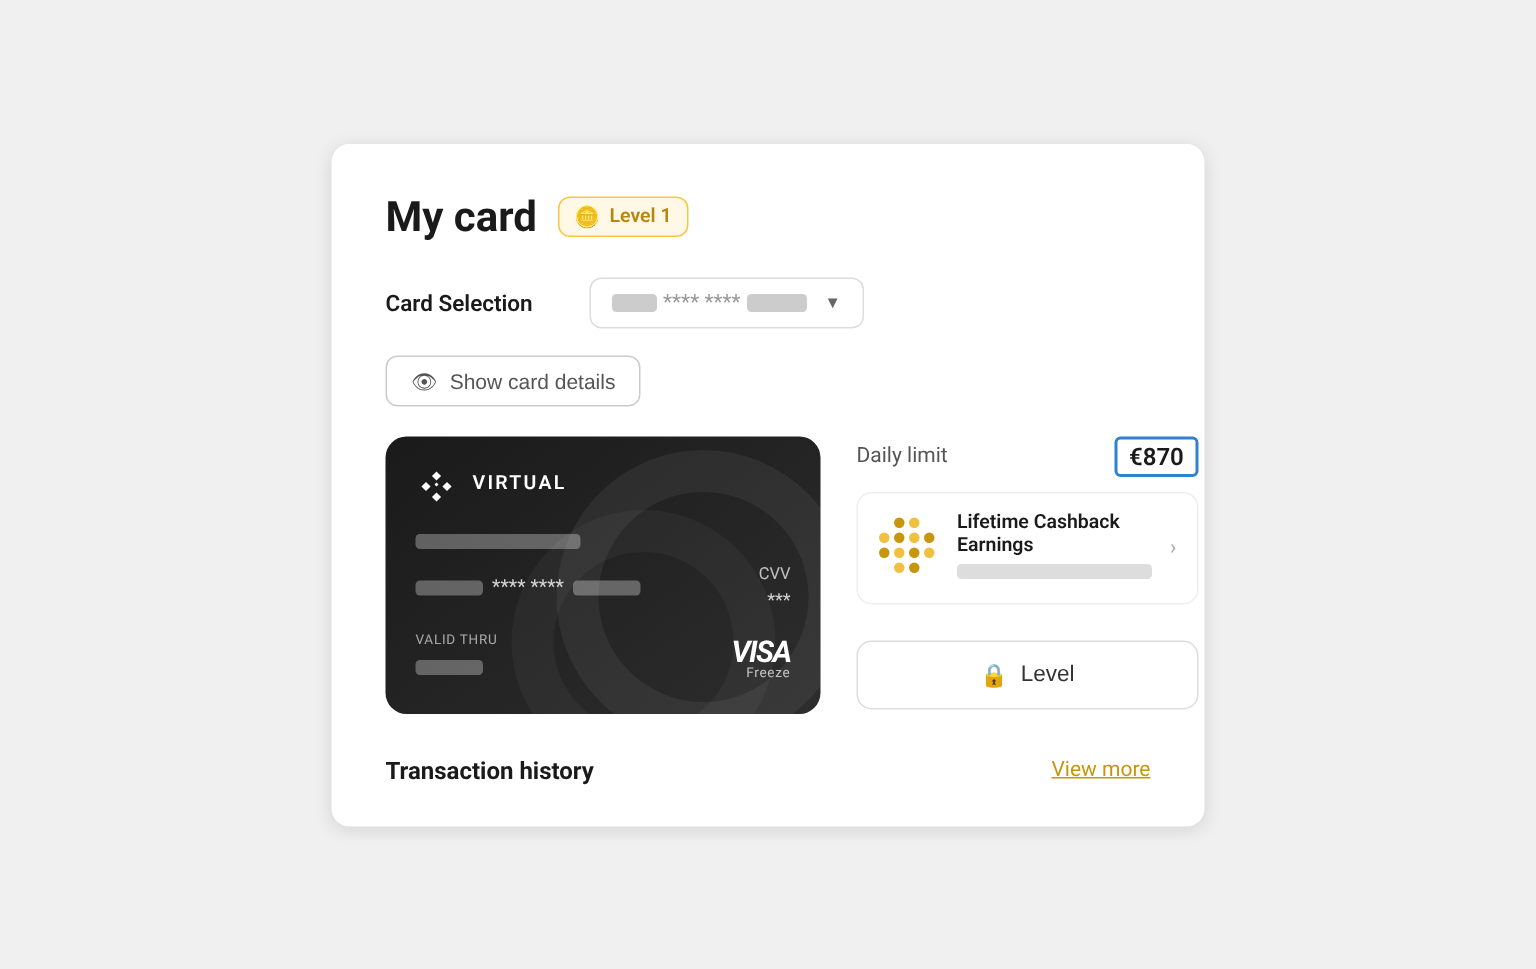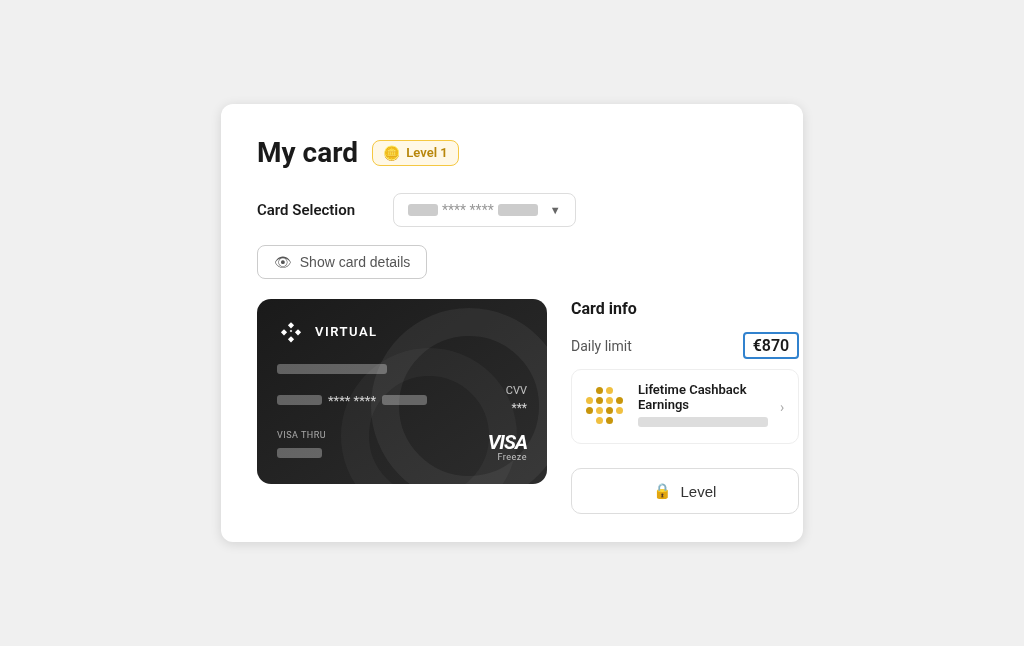--- a/index.html
+++ b/index.html
@@ -417,32 +417,31 @@
           <span class="card-partial-blurred"></span>
         </div>
         <div class="cvv-section">
           <span class="cvv-label">CVV</span>
           <span class="cvv-value">***</span>
         </div>
       </div>
 
       <div class="card-bottom-row">
         <div class="valid-thru-section">
-          <span class="valid-thru-label">VISA THRU</span>
+          <span class="valid-thru-label">VALID THRU</span>
           <span class="valid-thru-blurred"></span>
         </div>
         <div class="visa-section">
           <div class="visa-text">VISA</div>
           <div class="visa-debit">Freeze</div>
         </div>
       </div>
     </div>
 
     <div class="card-info-panel">
-      <div class="card-info-title">Card info</div>
 
 
       <div class="info-row">
         <span class="info-label">Daily limit</span>
         <span class="limit-value">€870</span>
       </div>
 
       <div class="cashback-row">
         <div class="cashback-icon">
           <div class="coin-dots">
@@ -472,14 +471,18 @@
       </div>
 
       <button class="freeze-btn">
         <span>🔒</span>
         <span>Level</span>
       </button>
     </div>
 
   </div>
 
+  <div class="transaction-section">
+    <span class="transaction-title">Transaction history</span>
+    <span class="view-more-link">View more</span>
+  </div>
 
 </div>
 
 </body></html>

